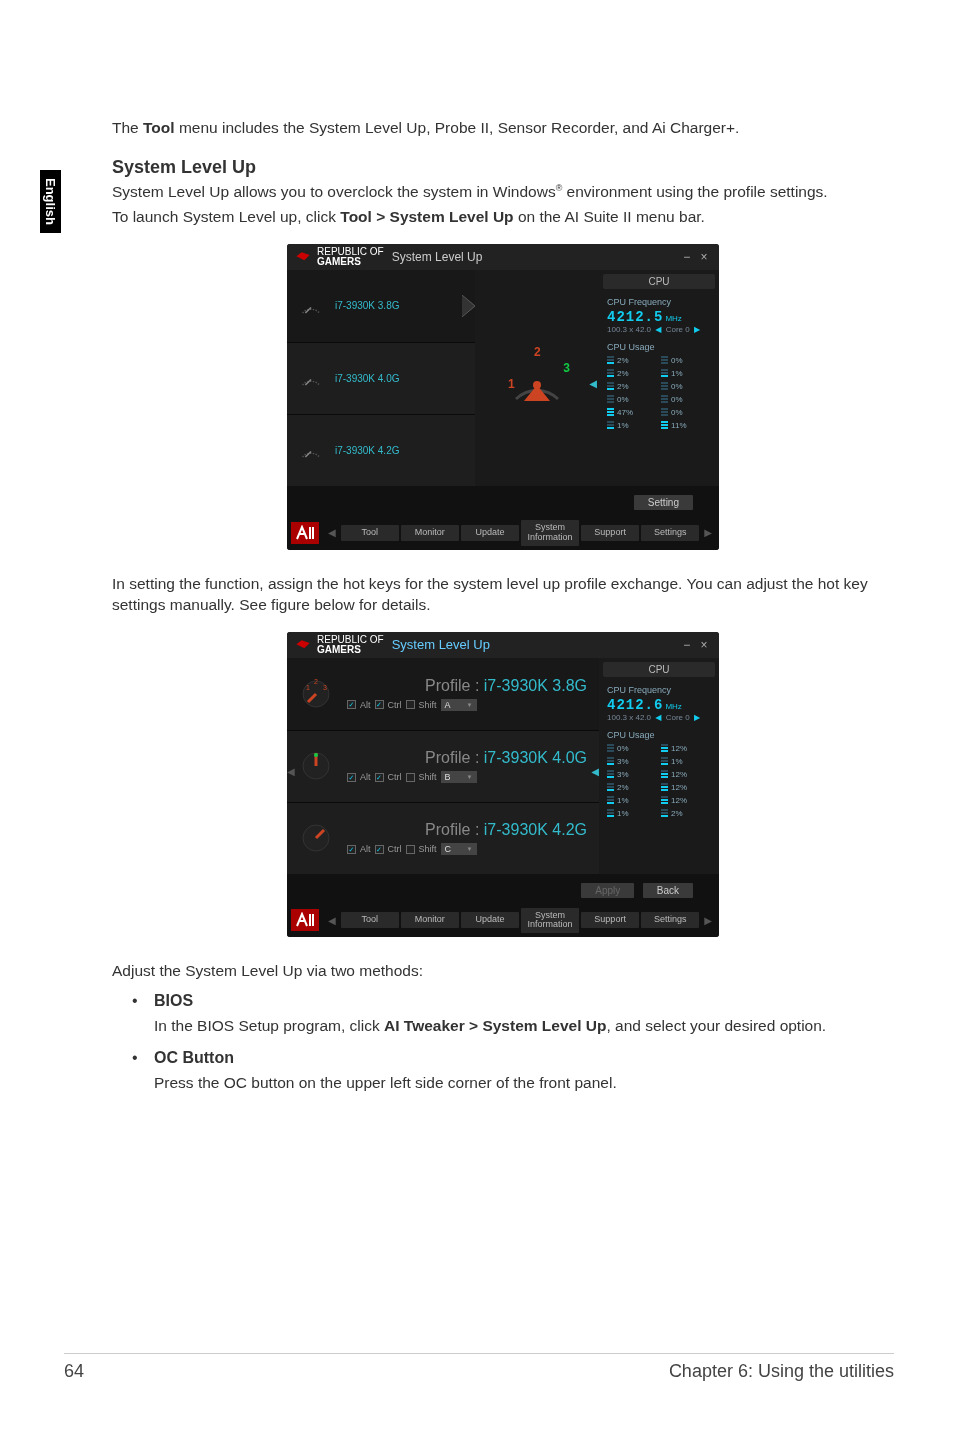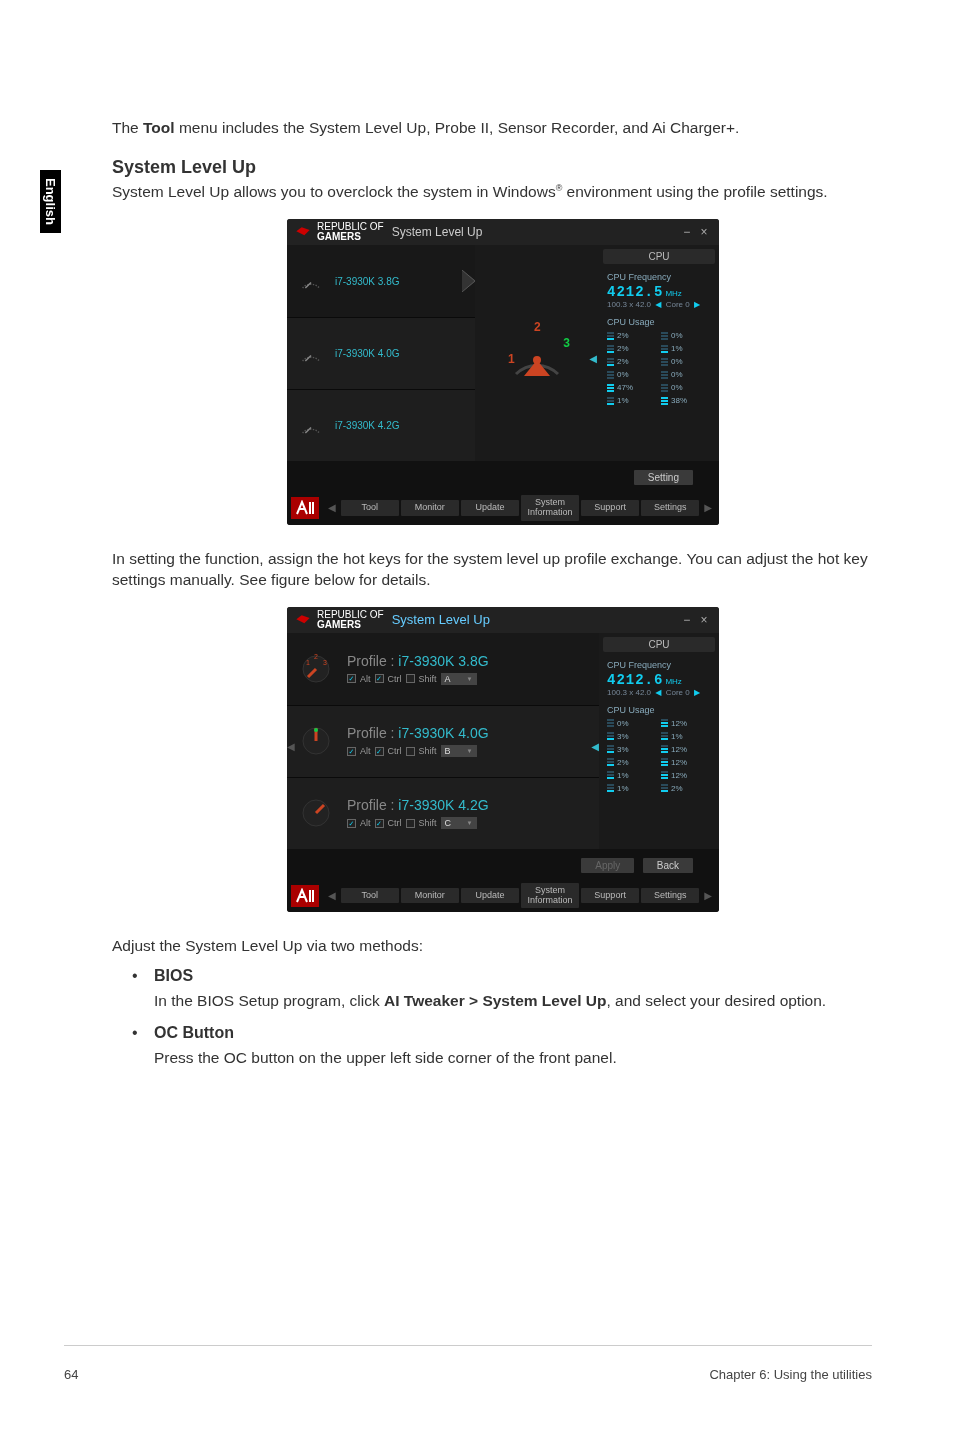--- a/index.html
+++ b/index.html
@@ -50,45 +50,46 @@
   .grey-btn.dim { color: #666; }
   .bottom-nav { display: flex; align-items: center; background: #111; padding: 4px; gap: 2px; }
   .ai-logo { width: 28px; height: 22px; background: #a00; display: flex; align-items: center; justify-content: center; margin-right: 4px; }
   .nav-arrow { color: #555; font-size: 10px; padding: 0 3px; }
   .nav-btn { background: #2a2a2a; color: #bbb; font-size: 9px; padding: 3px 0; text-align: center; flex: 1; border-radius: 1px; line-height: 1.1; }
   .prof2-card { height: 72px; padding: 10px 12px; display: flex; align-items: center; background: #1e1e1e; }
   .prof2-card.sel { background: #181818; }
   .prof2-card + .prof2-card { border-top: 1px solid #0a0a0a; }
   .mini-dial { width: 34px; height: 34px; margin-right: 14px; }
   .prof2-right { flex: 1; }
-  .prof2-label { color: #888; font-size: 14px; margin-bottom: 4px; }
+  .prof2-label { color: #888; font-size: 16px; margin-bottom: 4px; text-align: right; }
   .prof2-label .hl { color: #3bc; }
   .hk-row { display: flex; align-items: center; gap: 4px; }
   .chk { width: 9px; height: 9px; border: 1px solid #666; display: inline-flex; align-items: center; justify-content: center; background: #222; }
   .chk.on::after { content: "✓"; color: #1ce; font-size: 7px; line-height: 1; }
   .hk-lbl { color: #999; font-size: 9px; }
   .select { background: #444; color: #ddd; font-size: 9px; padding: 1px 4px; width: 36px; display: inline-flex; align-items: center; justify-content: space-between; }
   .select .tri { color: #888; font-size: 6px; }
   .list { margin: 10px 0 10px 20px; }
   .list-item { display: flex; margin-bottom: 8px; }
   .bullet { width: 22px; }
   .list-body { flex: 1; }
   .list-title { font-weight: bold; margin-bottom: 6px; }
-  .footer { position: absolute; bottom: 56px; left: 64px; right: 82px; border-top: 1px solid #ccc; padding-top: 21px; display: flex; justify-content: space-between; font-size: 13px; color: #444; }
+  .footer { position: absolute; bottom: 56px; left: 64px; right: 60px; border-top: 1px solid #ccc; padding-top: 7px; display: flex; justify-content: space-between; font-size: 18px; color: #444; }
 </style>
 </head>
 <body>
 
 <div class="side-tab">English</div>
 
 <div class="content">
   <p><span>The </span><span class="bold">Tool</span><span> menu includes the System Level Up, Probe II, Sensor Recorder, and Ai Charger+.</span></p>
 
   <h2>System Level Up</h2>
   <p><span>System Level Up allows you to overclock the system in Windows</span><span class="sup">®</span><span> environment using the profile settings.</span></p>
+  <p><span>To launch System Level up, click </span><span class="bold">Tool &gt; System Level Up</span><span> on the AI Suite II menu bar.</span></p>
 
   <div class="shot-wrap">
     <div class="shot">
       <div class="shot-title">
         <span class="rog-logo">
           <svg viewBox="0 0 24 16">
               <path d="M2 8 L10 2 L22 6 L14 14 Z" fill="#c00"></path>
             </svg>
         </span>
         <span class="brand"><span>REPUBLIC OF</span><br><b>GAMERS</b></span>
@@ -248,21 +249,21 @@
                       <span></span>
                     </span>
                     <span class="pct">1%</span>
                   </span>
                   <span class="usage-cell">
                     <span class="bars">
                       <span class="on"></span>
                       <span class="on"></span>
                       <span class="on"></span>
                     </span>
-                    <span class="pct">38%</span>
+                    <span class="pct">11%</span>
                   </span>
                 </div>
               </div>
           </div>
         </div>
       </div>
       <div class="setting-row">
         <span class="grey-btn">Setting</span>
       </div>
       <div class="bottom-nav">

